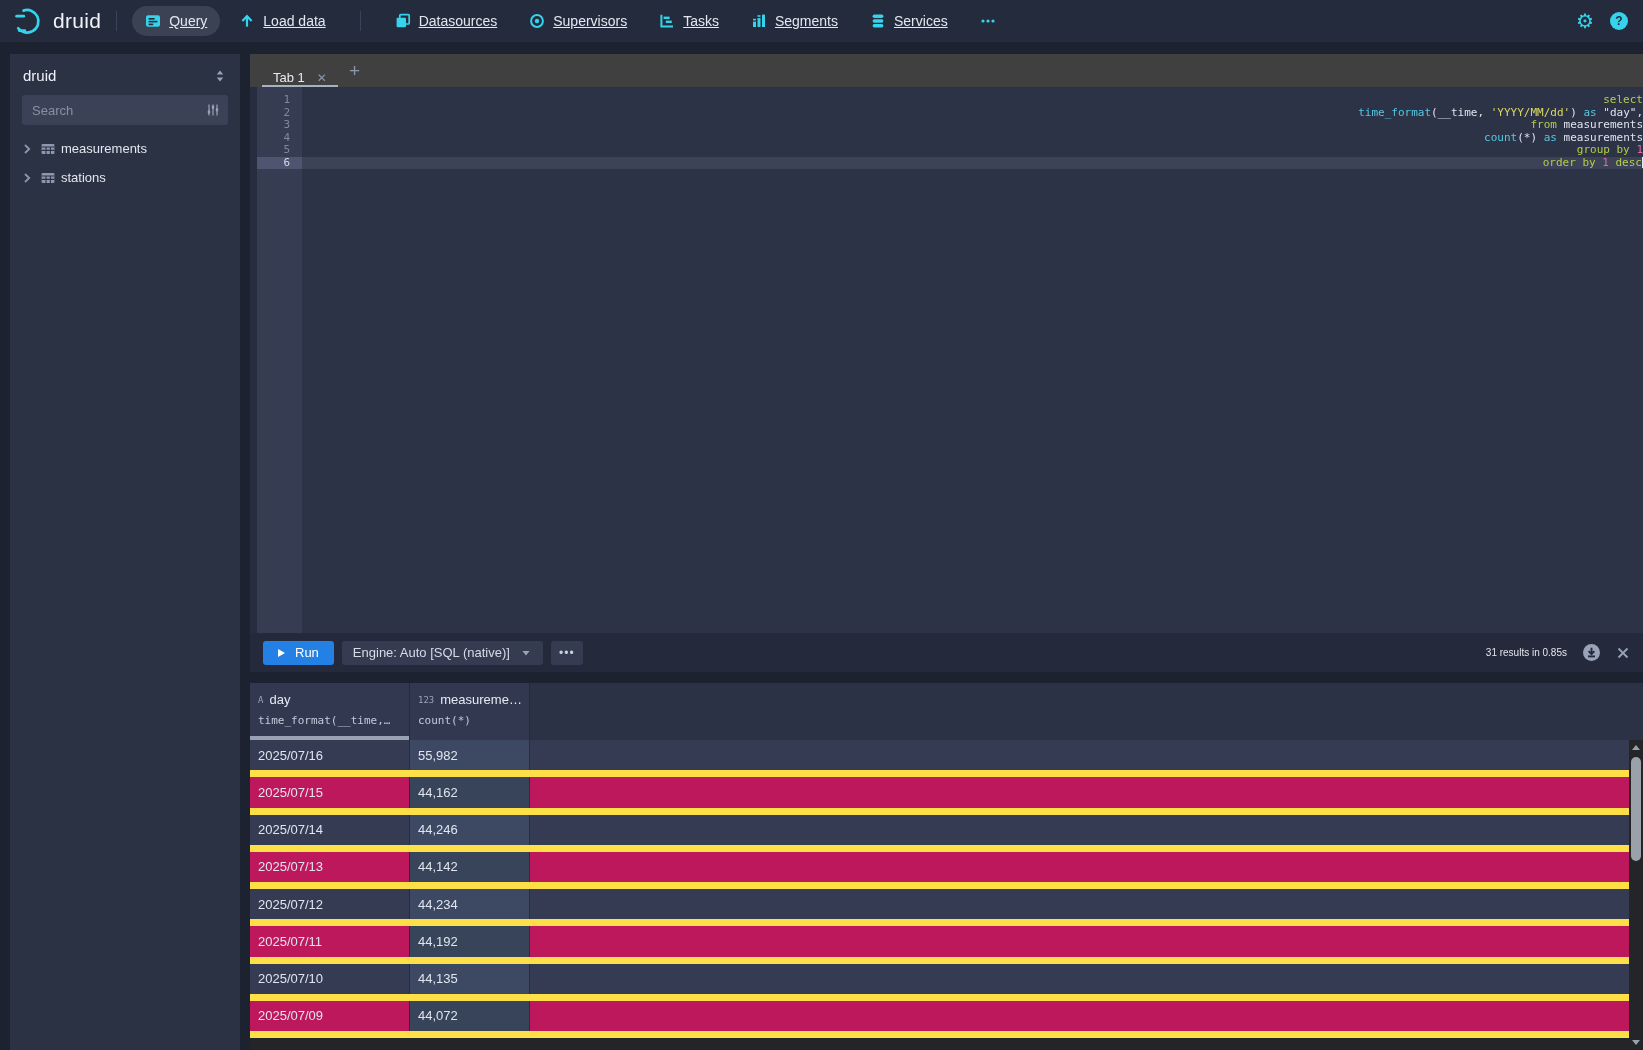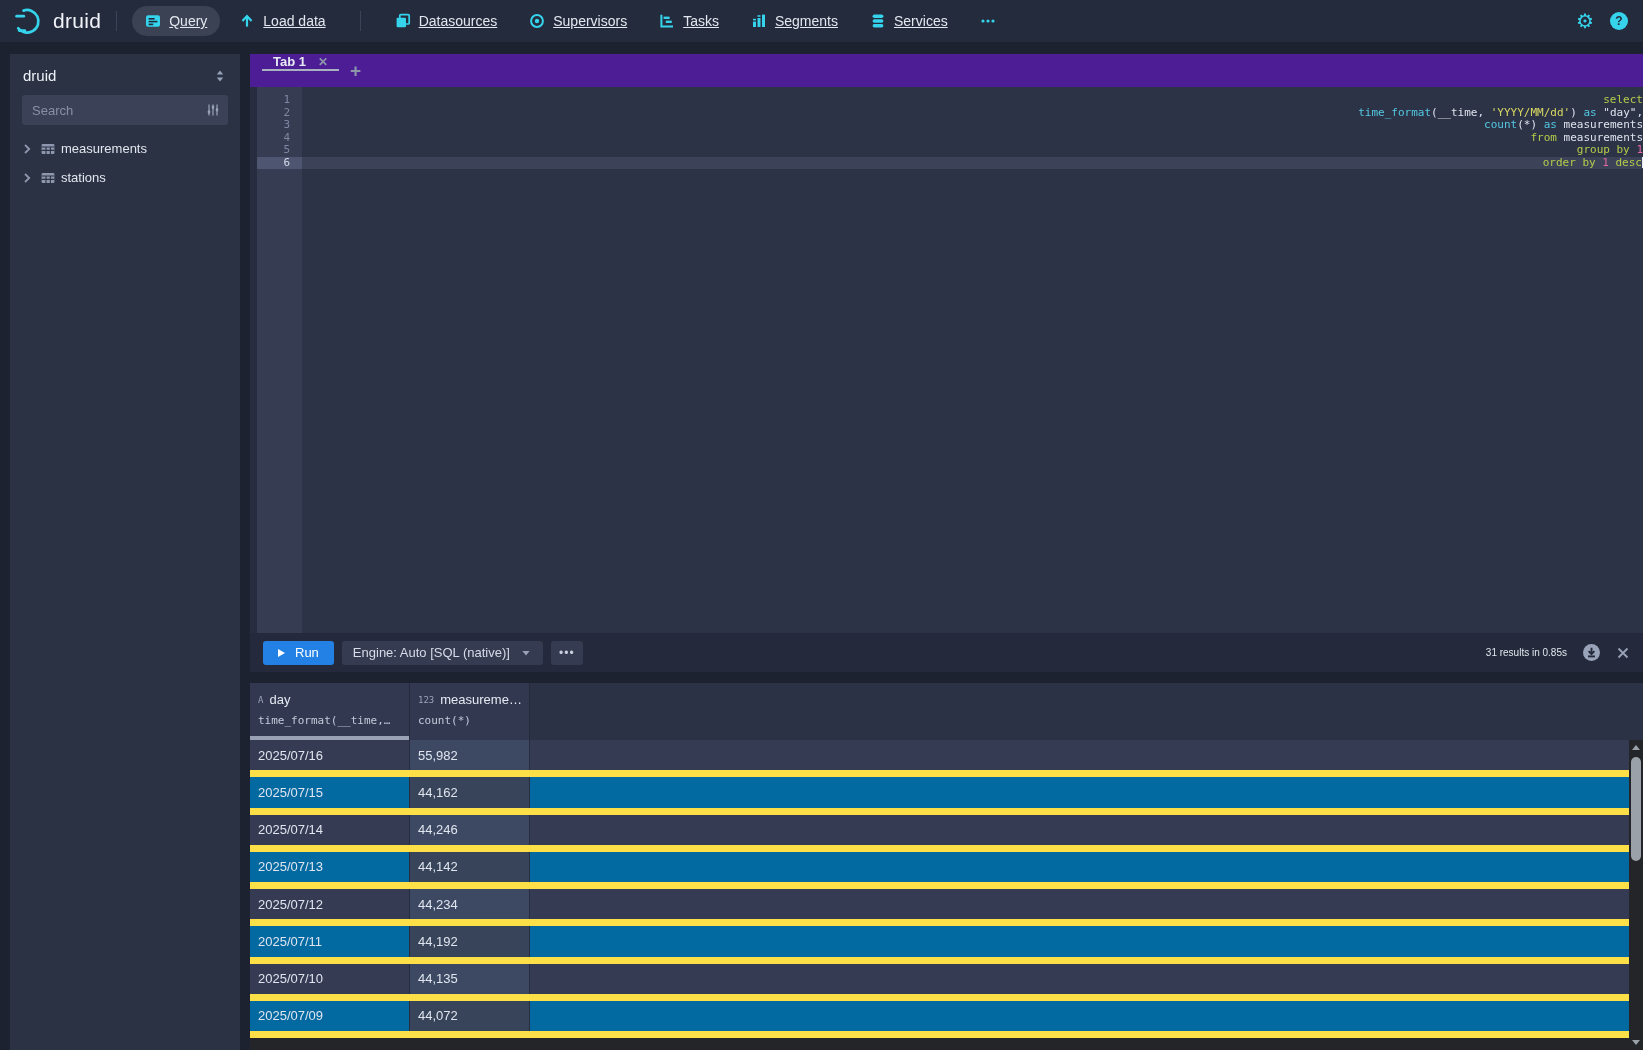--- a/index.html
+++ b/index.html
@@ -29,21 +29,21 @@
                       color:#dfe3ec; font-size:13px; padding:0 32px 0 10px; outline:none;
                       font-family:"Liberation Sans", sans-serif; }
   .search-row input::placeholder { color:#838d a3; color:#8790a6; }
   .search-filter { position:absolute; right:7px; top:7px; }
   .tree { margin-top:9px; }
   .tree-item { display:flex; align-items:center; gap:5px; height:29px; padding:0 9px;
                font-size:13px; color:#e2e6ee; cursor:pointer; }
 
   
   .tabbar { position:absolute; left:250px; top:54px; width:1393px; height:33px;
-            background:#4c1d95; display:flex; align-items:flex-start;font-weight:bold; }
+            background:#404040; display:flex; align-items:flex-end; }
   .tab { margin-left:12px; display:flex; align-items:center; gap:12px; padding:0 11px;
          color:#e6eaf2; font-size:13px; border-bottom:2px solid #a9b1c1; cursor:pointer; }
   .tab-close { color:#8d97ac; font-size:12px; }
   .tab-add { align-self:center; margin-left:11px; color:#8d97ac; font-size:19px; cursor:pointer; }
 
   
   .editor { position:absolute; left:250px; top:87px; width:1393px; height:546px;
             background:#2d3347; font-family:"DejaVu Sans Mono", monospace; font-size:11px; }
   .gutter { position:absolute; left:0; top:0; width:52px; height:100%;
             background:#363c51; border-left:7px solid #272c3e; padding-top:7px; }
@@ -85,21 +85,21 @@
   .thead-fill { flex:1; background:#2c3245; }
 
   .tbody { position:absolute; left:0; top:57px; right:14px; bottom:12px; overflow:hidden; }
   .t-row { height:37.25px; display:flex; align-items:center; border-bottom:7px solid #fde047; cursor:default; }
   .t-row .c1 { width:160px; align-self:stretch; display:flex; align-items:center;
                padding-left:8px; font-size:13px; color:#e0e5ef; border-right:1px solid #272c3e; }
   .t-row .c2 { width:120px; align-self:stretch; display:flex; align-items:center;
                padding-left:8px; font-size:13px; color:#e0e5ef; border-right:1px solid #272c3e; }
   .t-row .cfill { flex:1; align-self:stretch; }
   .t-row.odd  { background:#343b52; }
-  .t-row.even { background:#0369a1; }
+  .t-row.even { background:#be185d; }
   .t-row.odd  .c2 { background:#3d4963; }
   .t-row.even .c2 { background:#384459; }
 
   .vscroll { position:absolute; right:0; top:57px; bottom:0; width:14px; background:#232529; }
   .vs-thumb { position:absolute; left:2px; top:17px; width:10px; height:104px; background:#9ba1a9; border-radius:5px; cursor:grab; }
   .tri-up, .tri-down { position:absolute; left:3px; width:0; height:0;
          border-left:4px solid transparent; border-right:4px solid transparent; }
   .tri-up   { top:5px;    border-bottom:5px solid #9ba1a9; }
   .tri-down { bottom:5px; border-top:5px solid #9ba1a9; }
   .hscroll { position:absolute; left:0; right:14px; bottom:0; height:12px; background:#232529; }
@@ -278,22 +278,22 @@
       <div class="gutter-line">1</div>
       <div class="gutter-line">2</div>
       <div class="gutter-line">3</div>
       <div class="gutter-line">4</div>
       <div class="gutter-line">5</div>
       <div class="gutter-line active">6</div>
     </div>
   <div class="code" id="code">
       <div class="code-line"><span class="tk-kw">select</span></div>
       <div class="code-line"><span class="tk-pl">  </span><span class="tk-fn">time_format</span><span class="tk-pl">(__time, </span><span class="tk-str">'YYYY/MM/dd'</span><span class="tk-pl">) </span><span class="tk-fn">as</span><span class="tk-pl"> "day",</span></div>
+      <div class="code-line"><span class="tk-kw">from</span><span class="tk-pl"> measurements</span></div>
       <div class="code-line"><span class="tk-pl">  </span><span class="tk-fn">count</span><span class="tk-pl">(*) </span><span class="tk-fn">as</span><span class="tk-pl"> measurements</span></div>
-      <div class="code-line"><span class="tk-kw">from</span><span class="tk-pl"> measurements</span></div>
       <div class="code-line"><span class="tk-kw">group by</span><span class="tk-pl"> </span><span class="tk-num">1</span></div>
       <div class="code-line active"><span class="tk-kw">order by</span><span class="tk-pl"> </span><span class="tk-num">1</span><span class="tk-pl"> </span><span class="tk-kw">desc</span><span class="cursor"></span></div>
     </div>
 </div>
 
 <div class="runbar">
   <button class="run-btn">
     <span class="play"></span>
     <span>Run</span>
   </button>

